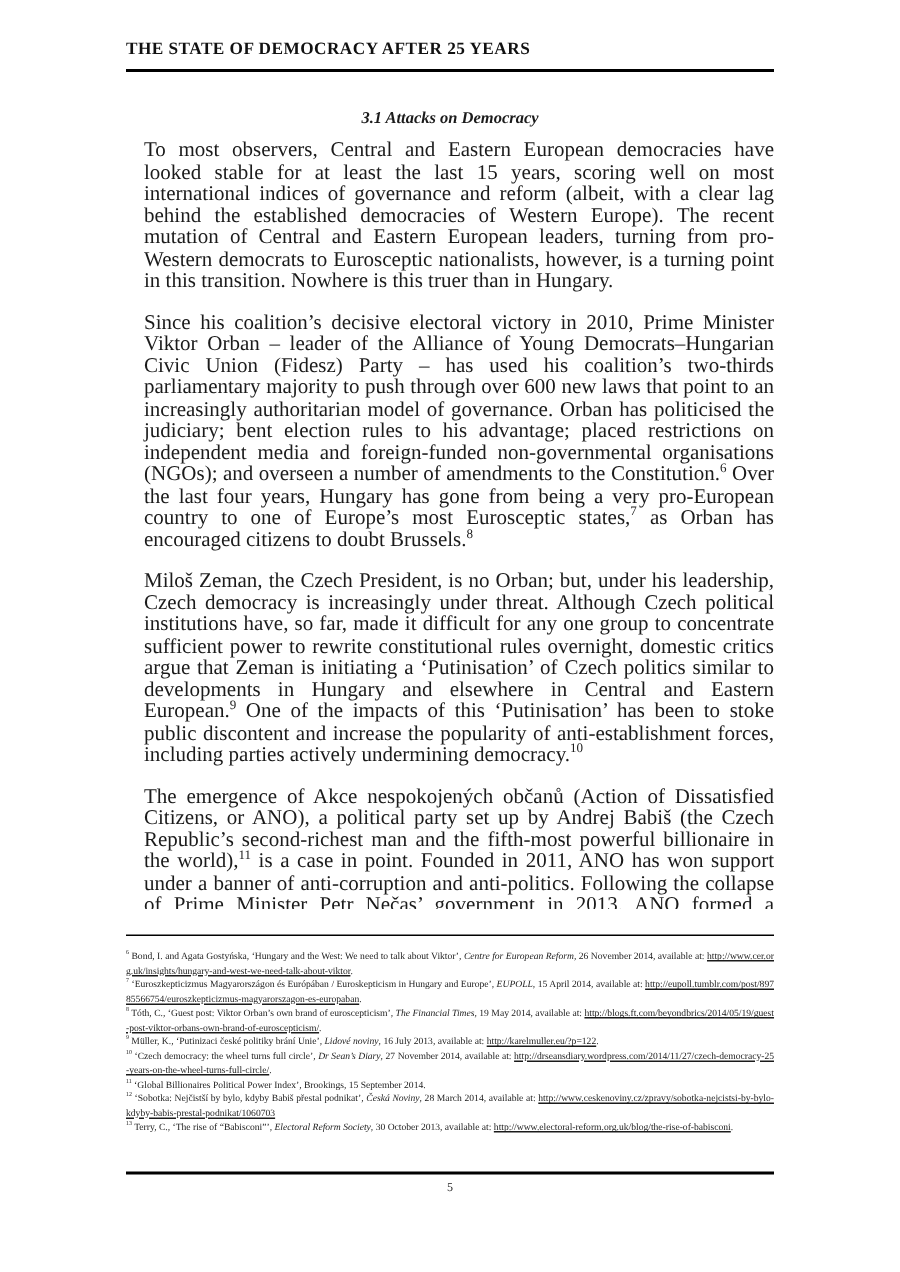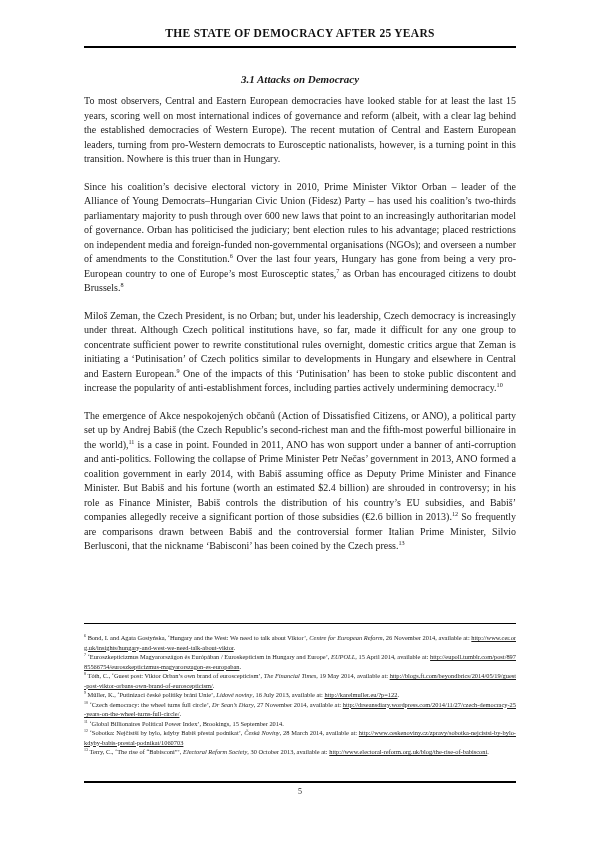--- a/index.html
+++ b/index.html
@@ -9,21 +9,20 @@
     height: 848px;
     background: #ffffff;
     font-family: "Liberation Serif", "DejaVu Serif", serif;
     color: #1b1b1b;
     overflow: hidden;
   }
   .content {
     padding: 27px 84px 0 84px;
   }
   .doc-title {
-    text-align: center;
     font-weight: bold;
     font-size: 11.5px;
     letter-spacing: 0.3px;
     color: #111;
   }
   .title-rule {
     border: none;
     border-top: 2px solid #000;
     margin: 7px 0 0 0;
   }
@@ -33,24 +32,24 @@
     font-style: italic;
     font-size: 11px;
     text-align: center;
   }
   .body-text {
     margin-top: 9px;
     max-height: 512px;
     overflow: hidden;
   }
   .para {
-    font-size: 10px;
+    font-size: 14px;
     line-height: 14.5px;
     text-align: justify;
-    margin: 0 0 13px 0;
+    margin: 0 0 13px 12px;
   }
   sup.fn-ref {
     font-size: 62%;
     line-height: 0;
     vertical-align: super;
   }
   .footnotes-area {
     position: absolute;
     left: 84px;
     right: 84px;

